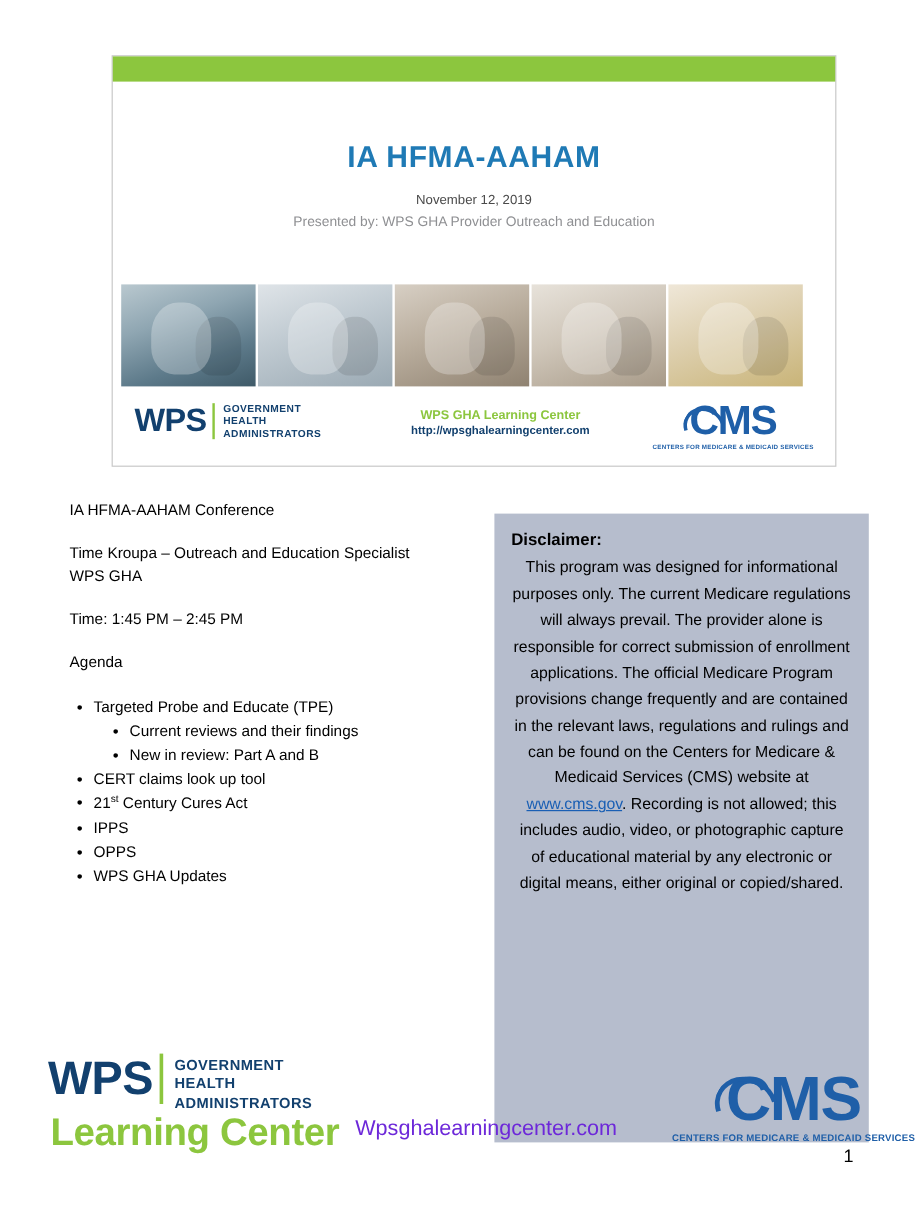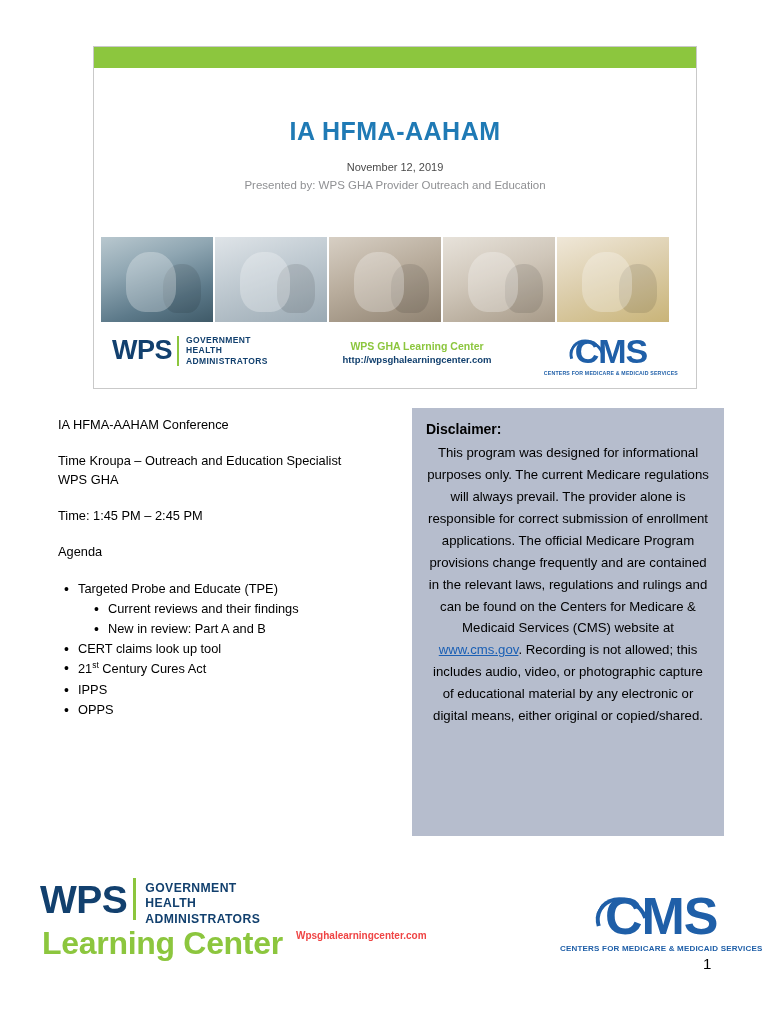--- a/index.html
+++ b/index.html
@@ -215,23 +215,23 @@
   }
   .bullets .sub::before {
     left: 36px;
   }
   sup { font-size: 0.66em; vertical-align: super; }
 
   
   .disclaimer {
     position: absolute;
     left: 412px;
-    top: 408px;
+    top: 428px;
     width: 312px;
-    height: 428px;
+    height: 524px;
     background: #b6bdcd;
     box-sizing: border-box;
     padding: 10px 14px 0 14px;
     font-size: 13.2px;
     line-height: 1.66;
     color: #000;
   }
   .disclaimer .dtitle {
     font-weight: bold;
     font-size: 14px;
@@ -262,23 +262,23 @@
     top: 925px;
     color: #8cc63e;
     font-weight: bold;
     font-size: 32px;
     letter-spacing: -0.3px;
   }
   .footer-url {
     position: absolute;
     left: 296px;
     top: 930px;
-    color: #ef4444;
-    font-weight: bold;
-    font-size: 10px;
+    color: #6d28d9;
+    font-weight: normal;
+    font-size: 18px;
   }
   .footer-cms {
     position: absolute;
     left: 560px;
     top: 890px;
     text-align: center;
   }
   .footer-cms .cms-word { font-size: 52px; }
   .footer-cms .cms-sub { font-size: 8px; }
   .footer-cms .cms-swoosh {
@@ -346,20 +346,21 @@
   <div class="bold">Agenda</div>
   <div class="gap-line"></div>
   <ul class="bullets">
     <li>Targeted Probe and Educate (TPE)</li>
     <li class="sub">Current reviews and their findings</li>
     <li class="sub">New in review: Part A and B</li>
     <li>CERT claims look up tool</li>
     <li><span>21</span><sup>st</sup><span> Century Cures Act</span></li>
     <li>IPPS</li>
     <li>OPPS</li>
+    <li>WPS GHA Updates</li>
   </ul>
 </div>
 
 <div class="disclaimer">
   <div class="dtitle">Disclaimer:</div>
   <div class="dbody">
     <span>This program was designed for informational purposes only. The current Medicare regulations will always prevail. The provider alone is responsible for correct submission of enrollment applications. The official Medicare Program provisions change frequently and are contained in the relevant laws, regulations and rulings and can be found on the Centers for Medicare &amp; Medicaid Services (CMS) website at </span><a href="#">www.cms.gov</a><span>. Recording is not allowed; this includes audio, video, or photographic capture of educational material by any electronic or digital means, either original or copied/shared.</span>
   </div>
 </div>
 

